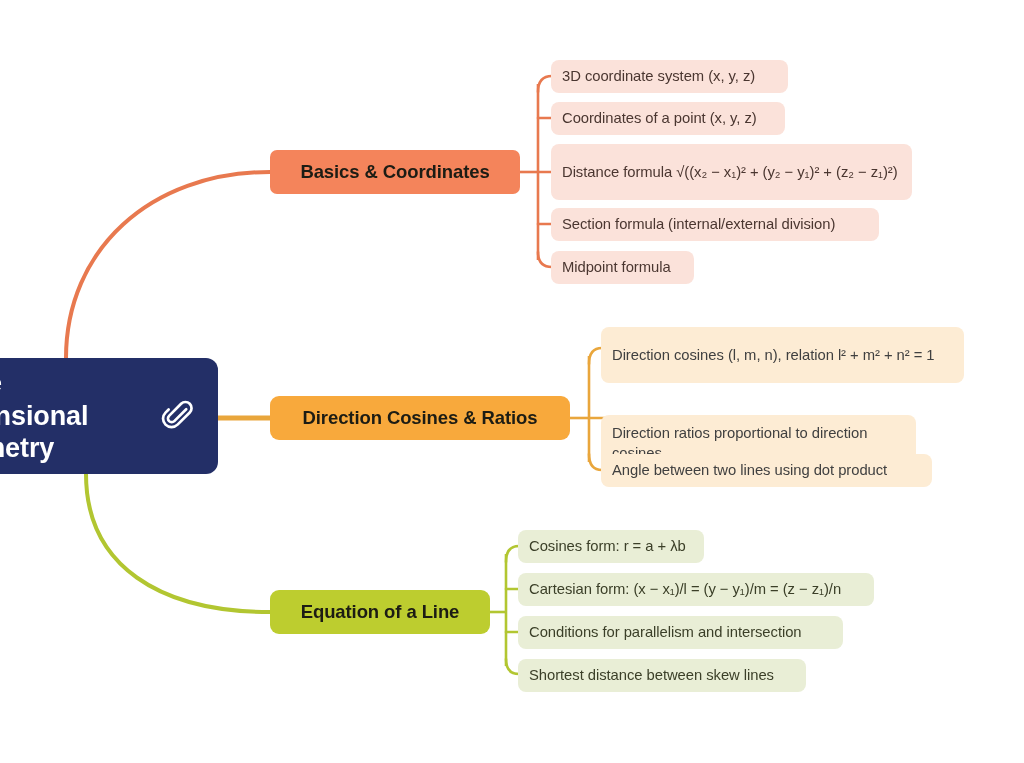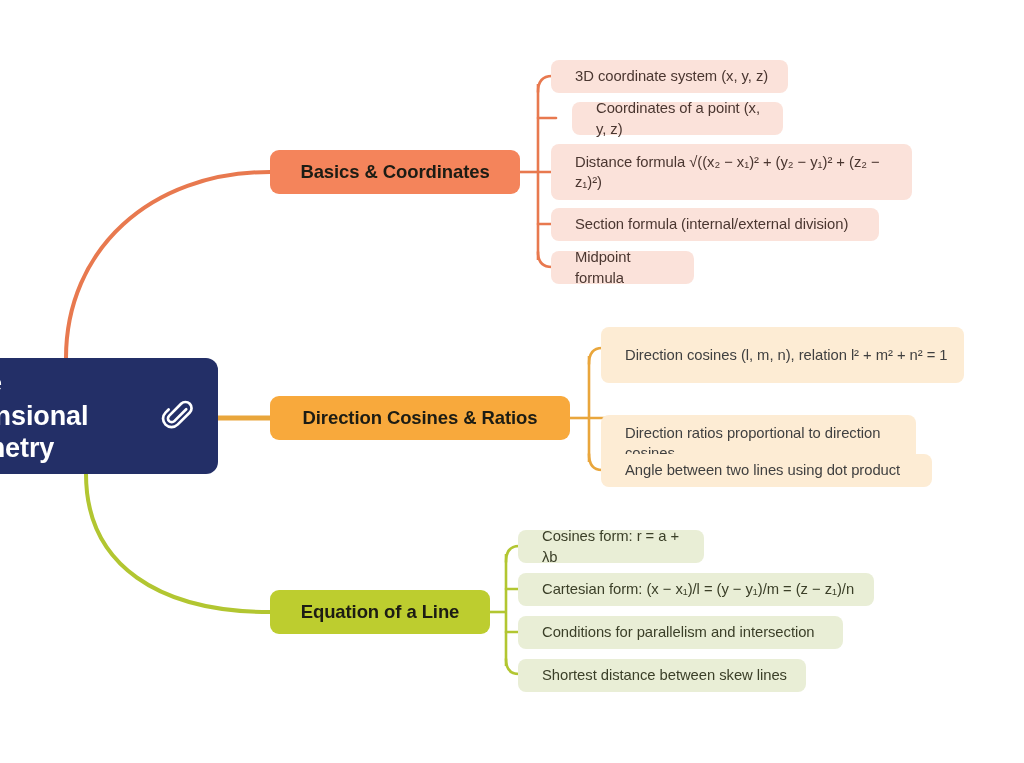--- a/index.html
+++ b/index.html
@@ -65,34 +65,34 @@
     display: flex;
     align-items: center;
     justify-content: center;
     color: #1c1c14;
     font-size: 18.5px;
     font-weight: 700;
     letter-spacing: -0.1px;
     z-index: 4;
     padding: 0 16px;
   }
-  #branch-basics   { left: 270px; top: 150px; width: 250px; height: 44px; background: #f4845b; }
+  #branch-basics   { left: 270px; top: 150px; width: 250px; height: 44px; background: #f4845b; border-radius: 7px; }
   #branch-dircos   { left: 270px; top: 396px; width: 300px; height: 44px; background: #f8a93c; }
   #branch-lineeq   { left: 270px; top: 590px; width: 220px; height: 44px; background: #bdcd2f; }
 
   
   .leaf {
     position: absolute;
     border-radius: 8px;
     display: flex;
     align-items: center;
     font-size: 14.8px;
     line-height: 1.37;
     letter-spacing: -0.05px;
-    padding: 7px 12px 7px 24px;
+    padding: 7px 12px 7px 11px;
     z-index: 3;
   }
   .leaf.pink  { background: #fbe2da; color: #4a3630; }
   .leaf.cream { background: #fdecd4; color: #404040; }
   .leaf.green { background: #e9eed6; color: #3b3f28; }
 </style>
 </head>
 <body>
 
 <div id="canvas">
@@ -137,21 +137,21 @@
     </svg>
   </div>
 
   <div class="branch-node" id="branch-basics">
     <span>Basics &amp; Coordinates</span>
   </div>
 
   <div class="leaf pink" style="left:551px; top:60px; width:237px; height:33px;">
     <span>3D coordinate system (x, y, z)</span>
   </div>
-  <div class="leaf pink" style="left:572px; top:102px; width:211px; height:33px;">
+  <div class="leaf pink" style="left:551px; top:102px; width:234px; height:33px;">
     <span>Coordinates of a point (x, y, z)</span>
   </div>
   <div class="leaf pink" style="left:551px; top:144px; width:361px; height:56px;">
     <span>Distance formula √((x₂ − x₁)² + (y₂ − y₁)² + (z₂ − z₁)²)</span>
   </div>
   <div class="leaf pink" style="left:551px; top:208px; width:328px; height:33px;">
     <span>Section formula (internal/external division)</span>
   </div>
   <div class="leaf pink" style="left:551px; top:251px; width:143px; height:33px;">
     <span>Midpoint formula</span>

